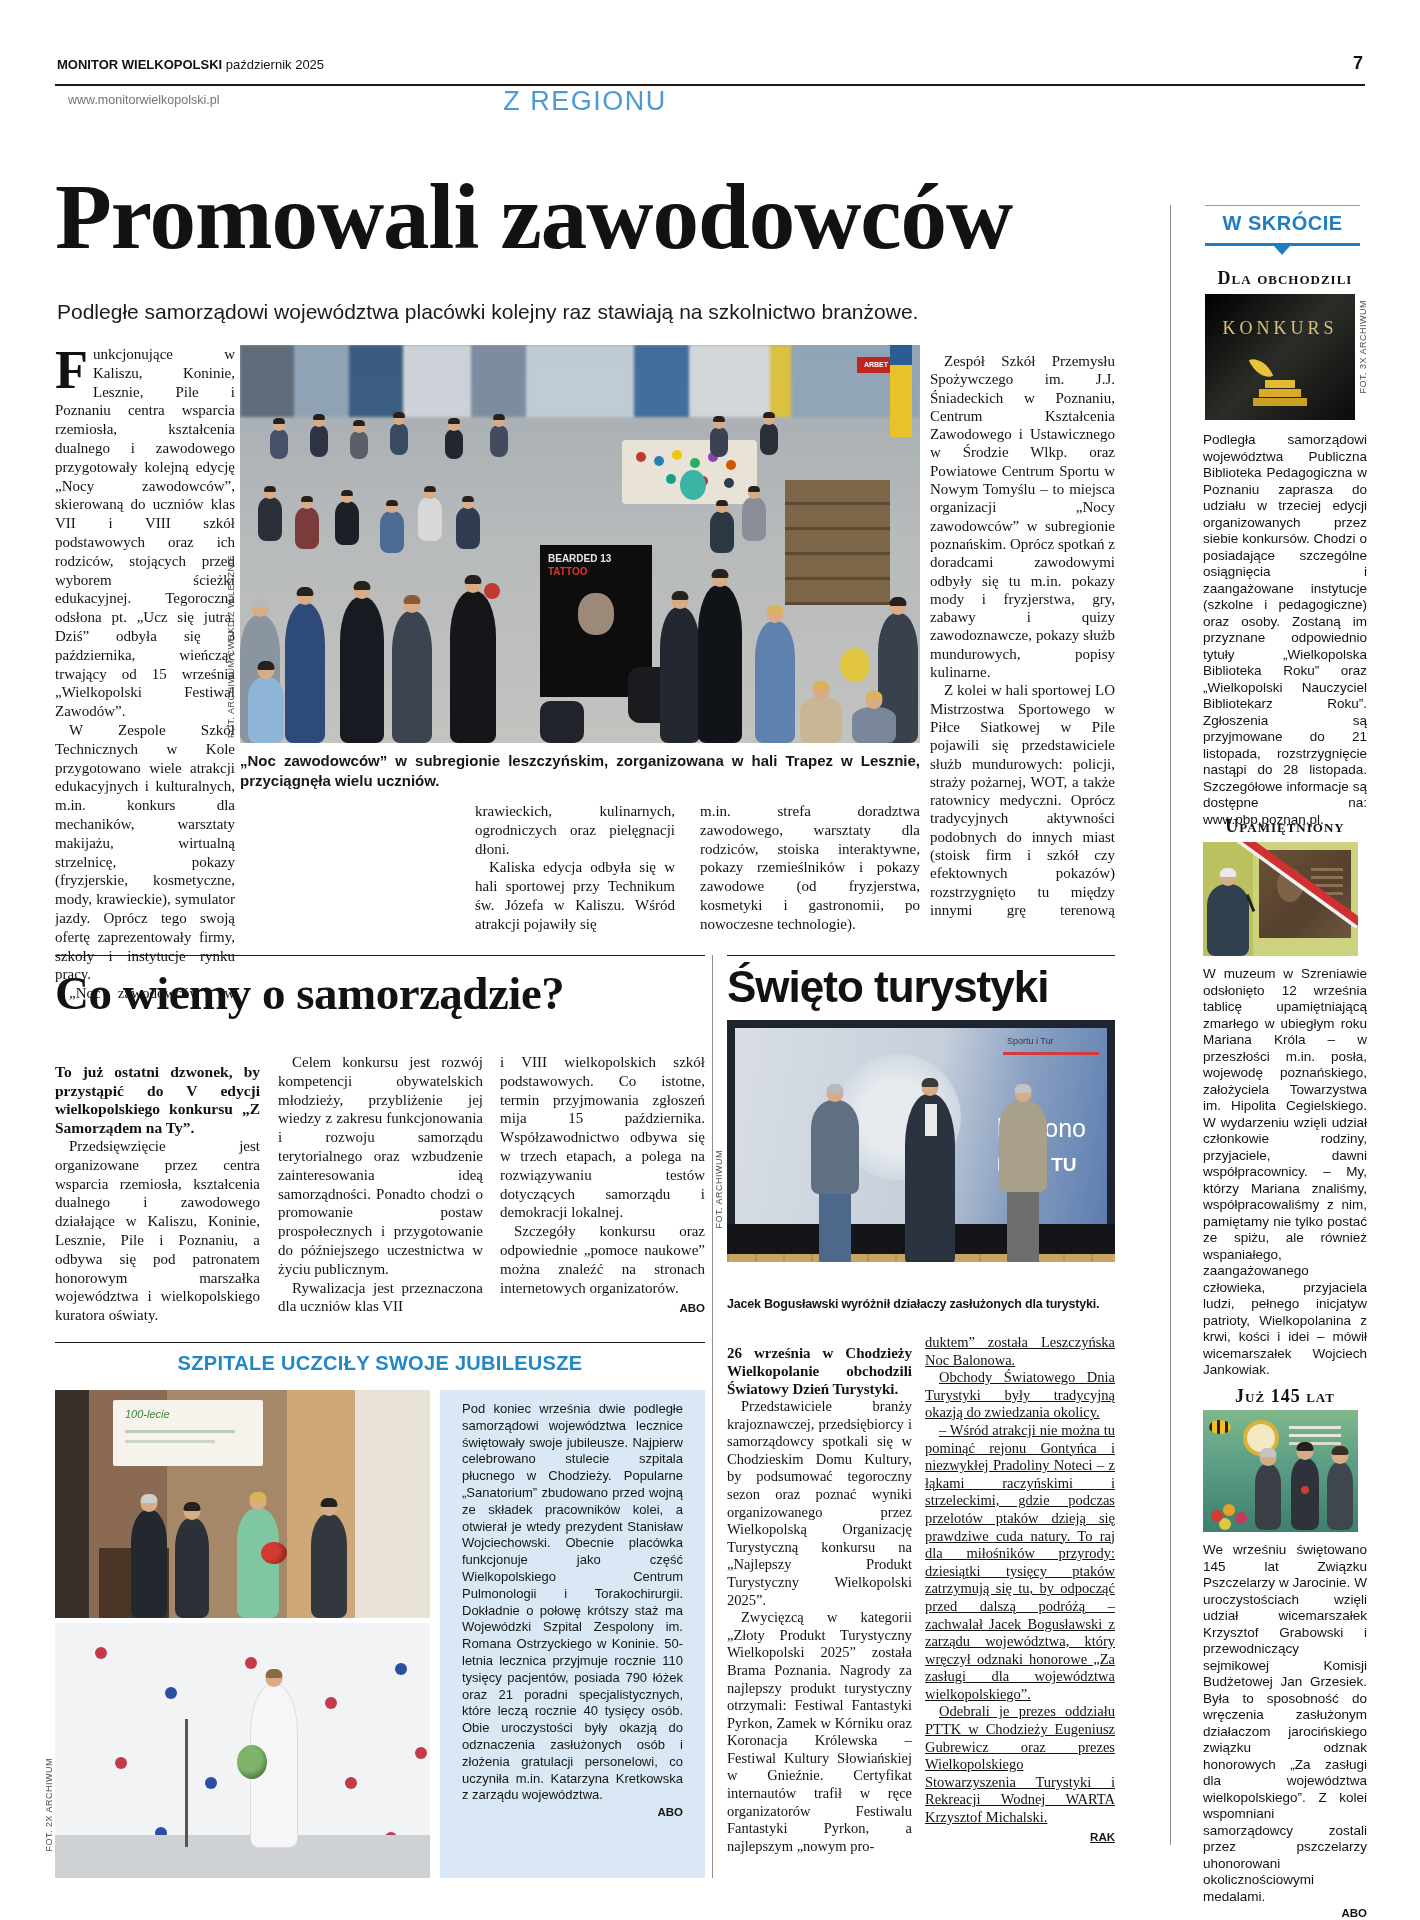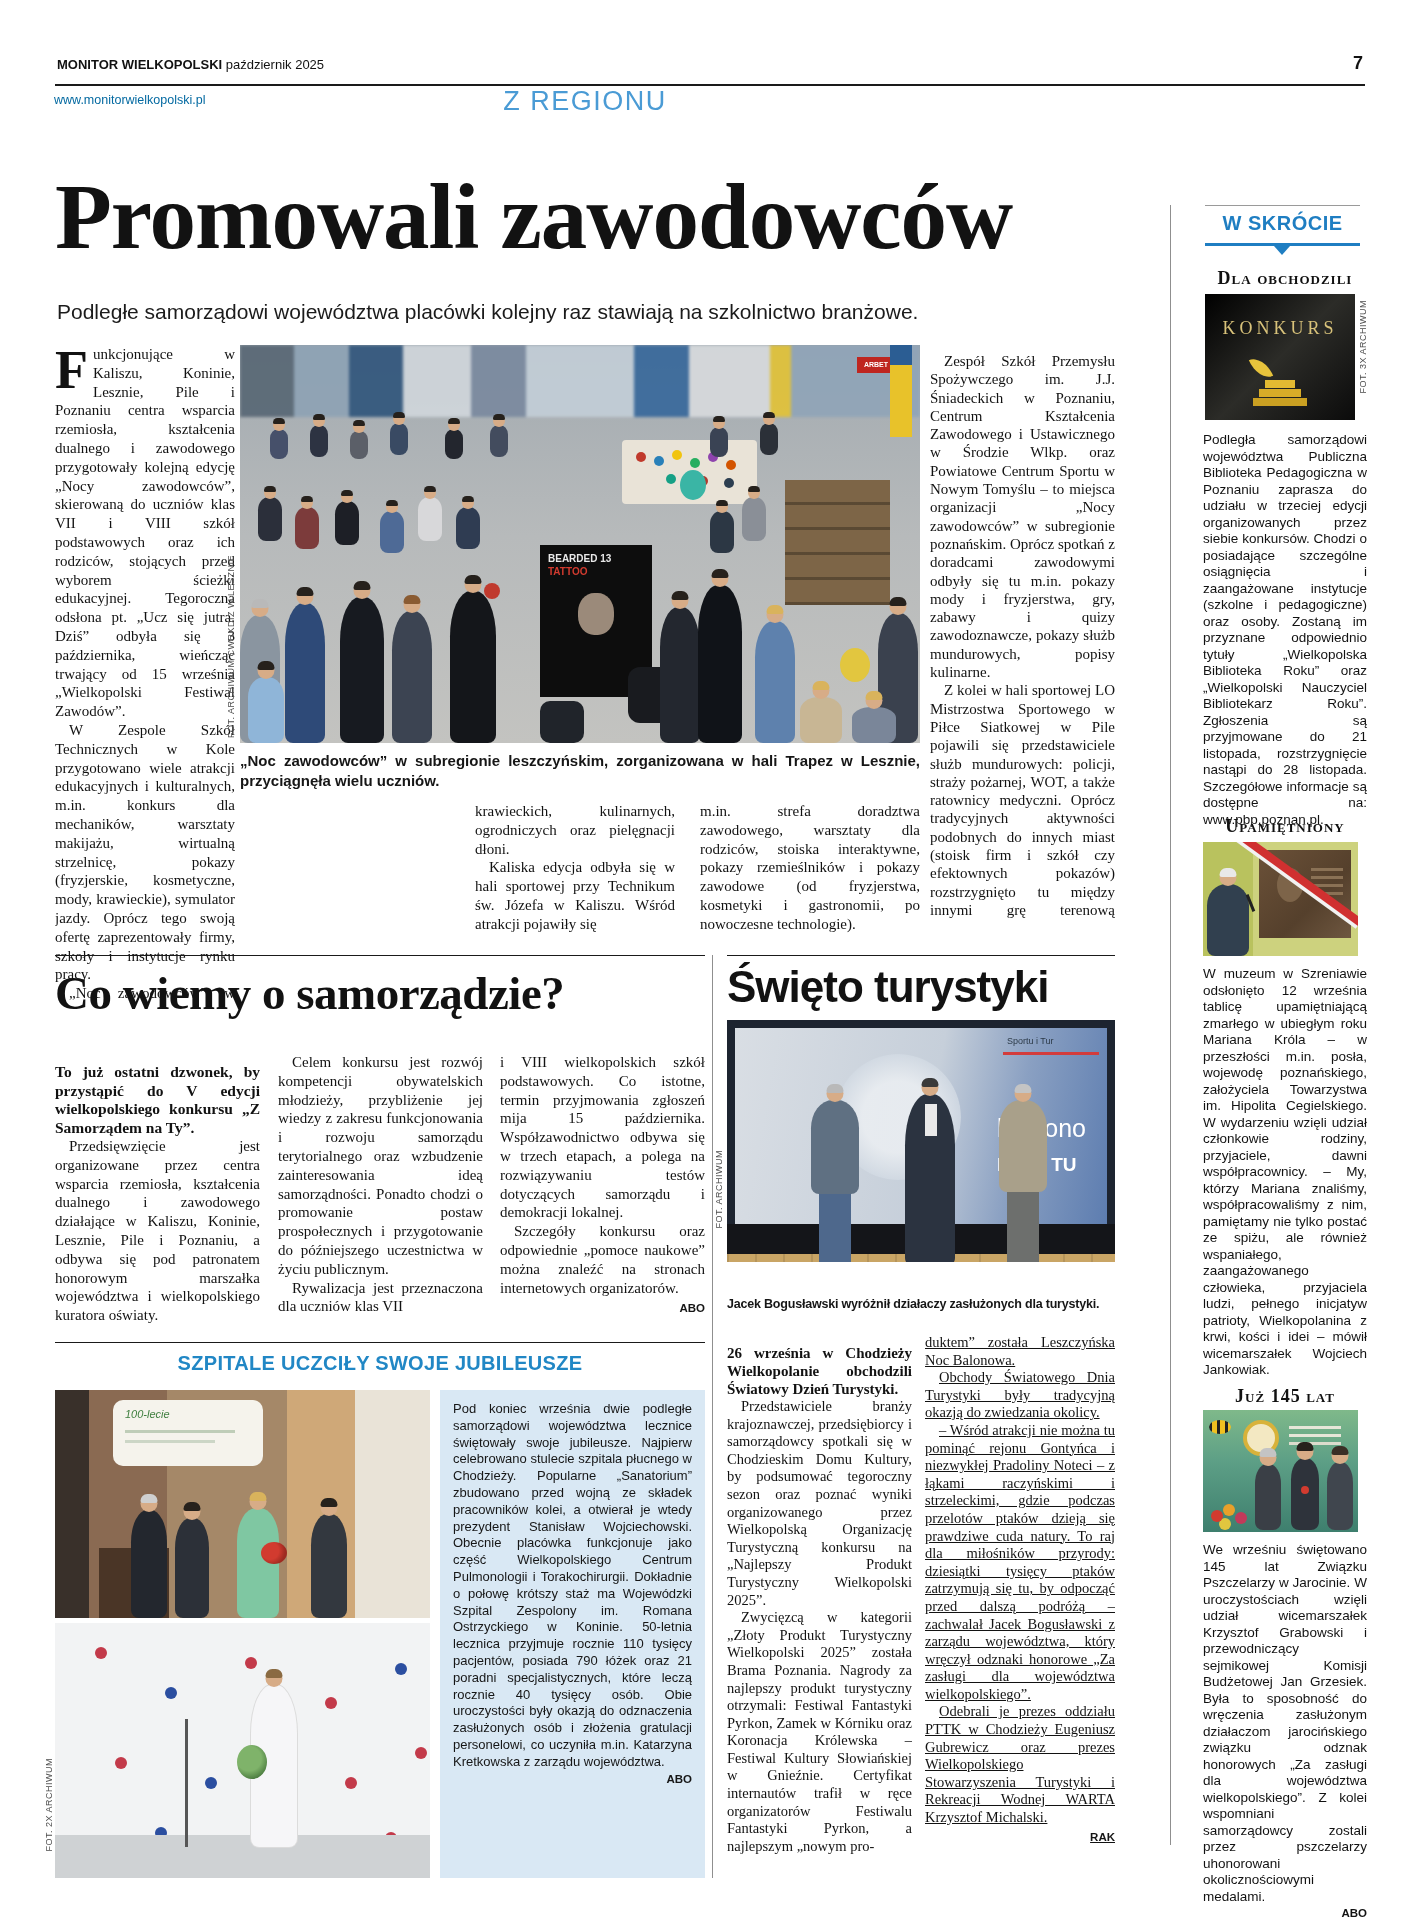--- a/index.html
+++ b/index.html
@@ -40,21 +40,21 @@
 <body>
 
 <div class="page">
 
   <div class="abs sans" style="left:57px;top:57px;font-size:13px;">
     <span style="font-weight:bold;">MONITOR WIELKOPOLSKI</span>
     <span style="font-weight:normal;">październik 2025</span>
   </div>
   <div class="abs sans" style="right:57px;top:53px;font-size:18px;font-weight:bold;">7</div>
   <div class="hr" style="left:55px;top:84px;width:1310px;height:2px;"></div>
-  <div class="abs sans" style="left:54px;top:93px;font-size:12.5px;color:#0369a1;">www.monitorwielkopolski.pl</div>
+  <div class="abs sans" style="left:68px;top:93px;font-size:12.5px;color:#737373;">www.monitorwielkopolski.pl</div>
   <div class="abs sans" style="left:435px;top:86px;width:300px;text-align:center;font-size:27px;letter-spacing:1.5px;color:#4a9bd5;">Z REGIONU</div>
 
   <div class="abs" style="left:55px;top:168px;width:1070px;font-size:93px;font-weight:bold;line-height:1.05;letter-spacing:-1px;">Promowali zawodowców</div>
   <div class="abs sans" style="left:57px;top:300px;width:1010px;font-size:21px;color:#1b1b1b;">Podległe samorządowi województwa placówki kolejny raz stawiają na szkolnictwo branżowe.</div>
 
   <div class="abs serif-col" style="left:55px;top:345px;width:180px;height:662px;">
     <p class="noind"><span class="dropcap">F</span><span>unkcjonujące w Kaliszu, Koninie, Lesznie, Pile i Poznaniu centra wsparcia rzemiosła, kształcenia dualnego i zawodowego przygotowały kolejną edycję „Nocy zawodowców”, skierowaną do uczniów klas VII i VIII szkół podstawowych oraz ich rodziców, stojących przed wyborem ścieżki edukacyjnej. Tegoroczna odsłona pt. „Ucz się jutra. Dziś” odbyła się 3 października, wieńcząc trwający od 15 września „Wielkopolski Festiwal Zawodów”.</span></p>
     <p>W Zespole Szkół Technicznych w Kole przygotowano wiele atrakcji edukacyjnych i kulturalnych, m.in. konkurs dla mechaników, warsztaty makijażu, wirtualną strzelnicę, pokazy (fryzjerskie, kosmetyczne, mody, krawieckie), symulator jazdy. Oprócz tego swoją ofertę zaprezentowały firmy, szkoły i instytucje rynku pracy.</p>
     <p>„Noc zawodowców” w subregionie leszczyńskim zorganizowano w hali Trapez</p>
   </div>
@@ -182,21 +182,21 @@
     <p>Obchody Światowego Dnia Turystyki były tradycyjną okazją do zwiedzania okolicy.</p>
     <p>– Wśród atrakcji nie można tu pominąć rejonu Gontyńca i niezwykłej Pradoliny Noteci – z łąkami raczyńskimi i strzeleckimi, gdzie podczas przelotów ptaków dzieją się prawdziwe cuda natury. To raj dla miłośników przyrody: dziesiątki tysięcy ptaków zatrzymują się tu, by odpocząć przed dalszą podróżą – zachwalał Jacek Bogusławski z zarządu województwa, który wręczył odznaki honorowe „Za zasługi dla województwa wielkopolskiego”.</p>
     <p>Odebrali je prezes oddziału PTTK w Chodzieży Eugeniusz Gubrewicz oraz prezes Wielkopolskiego Stowarzyszenia Turystyki i Rekreacji Wodnej WARTA Krzysztof Michalski.</p>
     <div class="byline">RAK</div>
   </div>
 
   <div class="hr" style="left:55px;top:1342px;width:650px;"></div>
   <div class="abs sans" style="left:55px;top:1352px;width:650px;text-align:center;font-size:20px;font-weight:bold;color:#2187c5;letter-spacing:.3px;">SZPITALE UCZCIŁY SWOJE JUBILEUSZE</div>
 
   <div class="photo" style="left:55px;top:1390px;width:375px;height:228px;background:linear-gradient(90deg,#39302a 0 9%,#8a6a52 9% 30%,#a58868 30% 62%,#cfa878 62% 80%,#e9e3d7 80% 100%);">
-    <div class="rect" style="left:58px;top:10px;width:150px;height:66px;background:#f5f3ec;border-radius:10px;">
+    <div class="rect" style="left:58px;top:10px;width:150px;height:66px;background:#f5f3ec;border-radius:2px;">
       <div class="sans" style="font-size:11px;font-style:italic;color:#3f7f3f;padding:8px 0 0 12px;">100-lecie</div>
       <div class="rect" style="left:12px;top:30px;width:110px;height:3px;background:#bfcdb8;"></div>
       <div class="rect" style="left:12px;top:40px;width:90px;height:3px;background:#ccd6c6;"></div>
     </div>
     <div class="rect" style="left:44px;top:158px;width:70px;height:70px;background:#4a3526;"></div>
     <i class="p" style="left:76px;top:120px;width:36px;height:108px;--c:#23272e;--h:#cfcfcf;"></i>
     <i class="p" style="left:120px;top:128px;width:34px;height:100px;--c:#2c3038;"></i>
     <i class="p" style="left:182px;top:118px;width:42px;height:110px;--c:#7fc7a2;--h:#d9b35c;"></i>
     <div class="dot" style="left:206px;top:152px;width:26px;height:22px;background:radial-gradient(circle at 35% 40%,#d23b2f 0 40%,#9e2a20 70%);"></div>
     <i class="p" style="left:256px;top:124px;width:36px;height:104px;--c:#33383f;"></i>
@@ -204,21 +204,21 @@
 
   <div class="photo" style="left:55px;top:1623px;width:375px;height:255px;background:#f2f3f4;">
     <div class="dot" style="left:40px;top:24px;width:12px;height:12px;background:#c33a4a;box-shadow:70px 40px 0 #2b4ea0,150px 10px 0 #c33a4a,230px 50px 0 #c33a4a,300px 16px 0 #2b4ea0,20px 110px 0 #c33a4a,110px 130px 0 #2b4ea0,250px 130px 0 #c33a4a,320px 100px 0 #c33a4a,60px 180px 0 #2b4ea0,290px 185px 0 #c33a4a;"></div>
     <div class="rect" style="left:0;top:212px;width:375px;height:43px;background:#cfd2d4;"></div>
     <div class="rect" style="left:130px;top:96px;width:3px;height:128px;background:#565656;"></div>
     <i class="p" style="left:196px;top:62px;width:46px;height:162px;--c:#f6f6f8;--h:#8a6a42;box-shadow:0 0 0 1px #dcdcdc;"></i>
     <div class="dot" style="left:182px;top:122px;width:30px;height:34px;background:radial-gradient(circle at 40% 40%,#7fb36a 0 45%,#4e7f42 75%);"></div>
   </div>
   <div class="vtext" style="left:44px;top:1758px;">FOT. 2X ARCHIWUM</div>
 
-  <div class="abs sans just" style="left:440px;top:1390px;width:265px;height:488px;background:#d9e8f4;box-sizing:border-box;padding:11px 13px;font-size:13px;line-height:16.8px;color:#161616;">
+  <div class="abs sans just" style="left:440px;top:1390px;width:265px;height:488px;background:#d9e8f4;box-sizing:border-box;padding:11px 22px;font-size:13px;line-height:16.8px;color:#161616;">
     <p class="noind">Pod koniec września dwie podległe samorządowi województwa lecznice świętowały swoje jubileusze. Najpierw celebrowano stulecie szpitala płucnego w Chodzieży. Popularne „Sanatorium” zbudowano przed wojną ze składek pracowników kolei, a otwierał je wtedy prezydent Stanisław Wojciechowski. Obecnie placówka funkcjonuje jako część Wielkopolskiego Centrum Pulmonologii i Torakochirurgii. Dokładnie o połowę krótszy staż ma Wojewódzki Szpital Zespolony im. Romana Ostrzyckiego w Koninie. 50-letnia lecznica przyjmuje rocznie 110 tysięcy pacjentów, posiada 790 łóżek oraz 21 poradni specjalistycznych, które leczą rocznie 40 tysięcy osób. Obie uroczystości były okazją do odznaczenia zasłużonych osób i złożenia gratulacji personelowi, co uczyniła m.in. Katarzyna Kretkowska z zarządu województwa.</p>
     <span class="abo">ABO</span>
   </div>
 
   <div class="vr" style="left:1170px;top:205px;height:1640px;"></div>
   <div class="hr" style="left:1205px;top:205px;width:155px;background:#9a9a9a;"></div>
   <div class="abs sans" style="left:1205px;top:212px;width:155px;text-align:center;font-size:20px;font-weight:bold;color:#1f7ec2;letter-spacing:.5px;">W SKRÓCIE</div>
   <div class="rect" style="left:1205px;top:243px;width:155px;height:3px;background:#1f7ec2;"></div>
   <div class="tri" style="left:1274px;top:246px;"></div>
 

